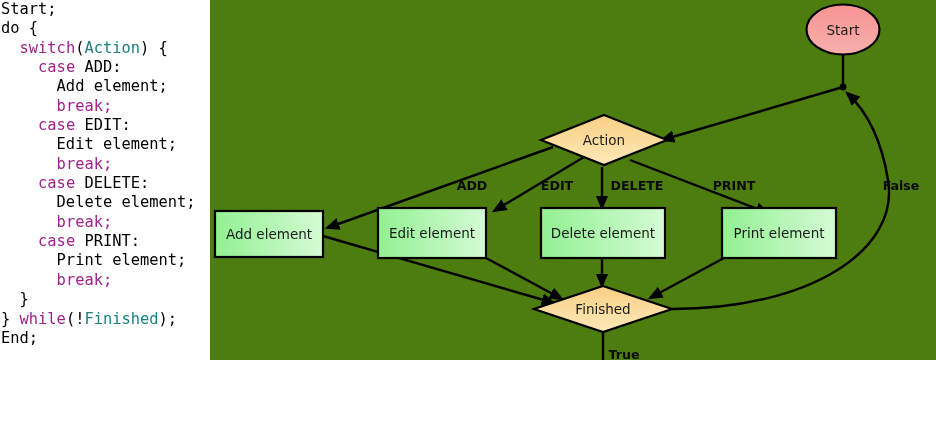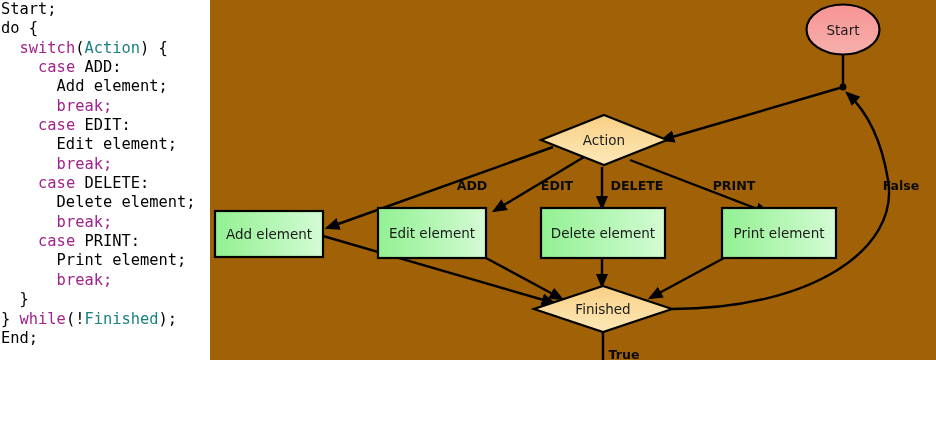--- a/index.html
+++ b/index.html
@@ -98,21 +98,21 @@
 <span class="tok-plain">      Delete element;</span>
 <span class="tok-plain">      </span><span class="tok-kw">break;</span>
 <span class="tok-plain">    </span><span class="tok-kw">case</span><span class="tok-plain"> PRINT:</span>
 <span class="tok-plain">      Print element;</span>
 <span class="tok-plain">      </span><span class="tok-kw">break;</span>
 <span class="tok-plain">  }</span>
 <span class="tok-plain">} </span><span class="tok-kw">while</span><span class="tok-plain">(!</span><span class="tok-id">Finished</span><span class="tok-plain">);</span>
 <span class="tok-plain">End;</span></pre>
   </div>
 
-  <div id="diagram" style="background: #a16207;">
+  <div id="diagram" style="background: #4d7c0f;">
     <svg viewBox="0 0 726 440" xmlns="http://www.w3.org/2000/svg">
       <defs>
         <linearGradient id="gPink" x1="0" y1="0" x2="0" y2="1">
           <stop offset="0%" stop-color="#f79494"></stop>
           <stop offset="100%" stop-color="#f6b0ac"></stop>
         </linearGradient>
         <linearGradient id="gOrange" x1="0" y1="0" x2="0" y2="1">
           <stop offset="0%" stop-color="#f9cf85"></stop>
           <stop offset="100%" stop-color="#fde9b8"></stop>
         </linearGradient>

